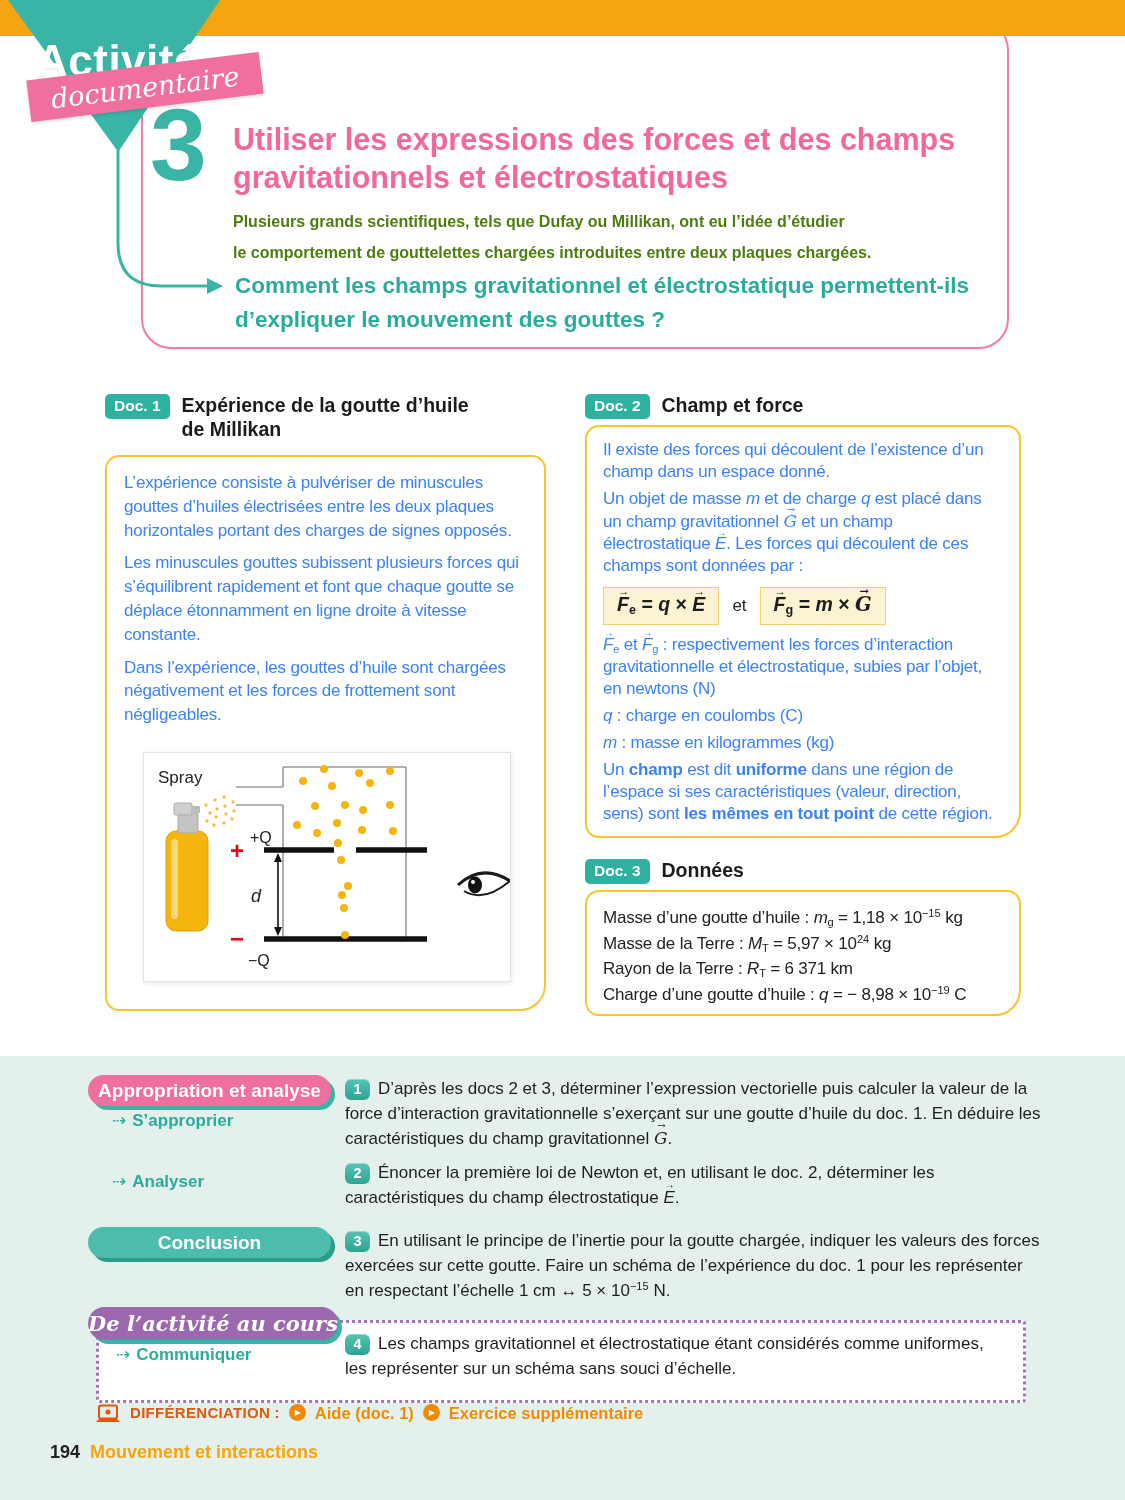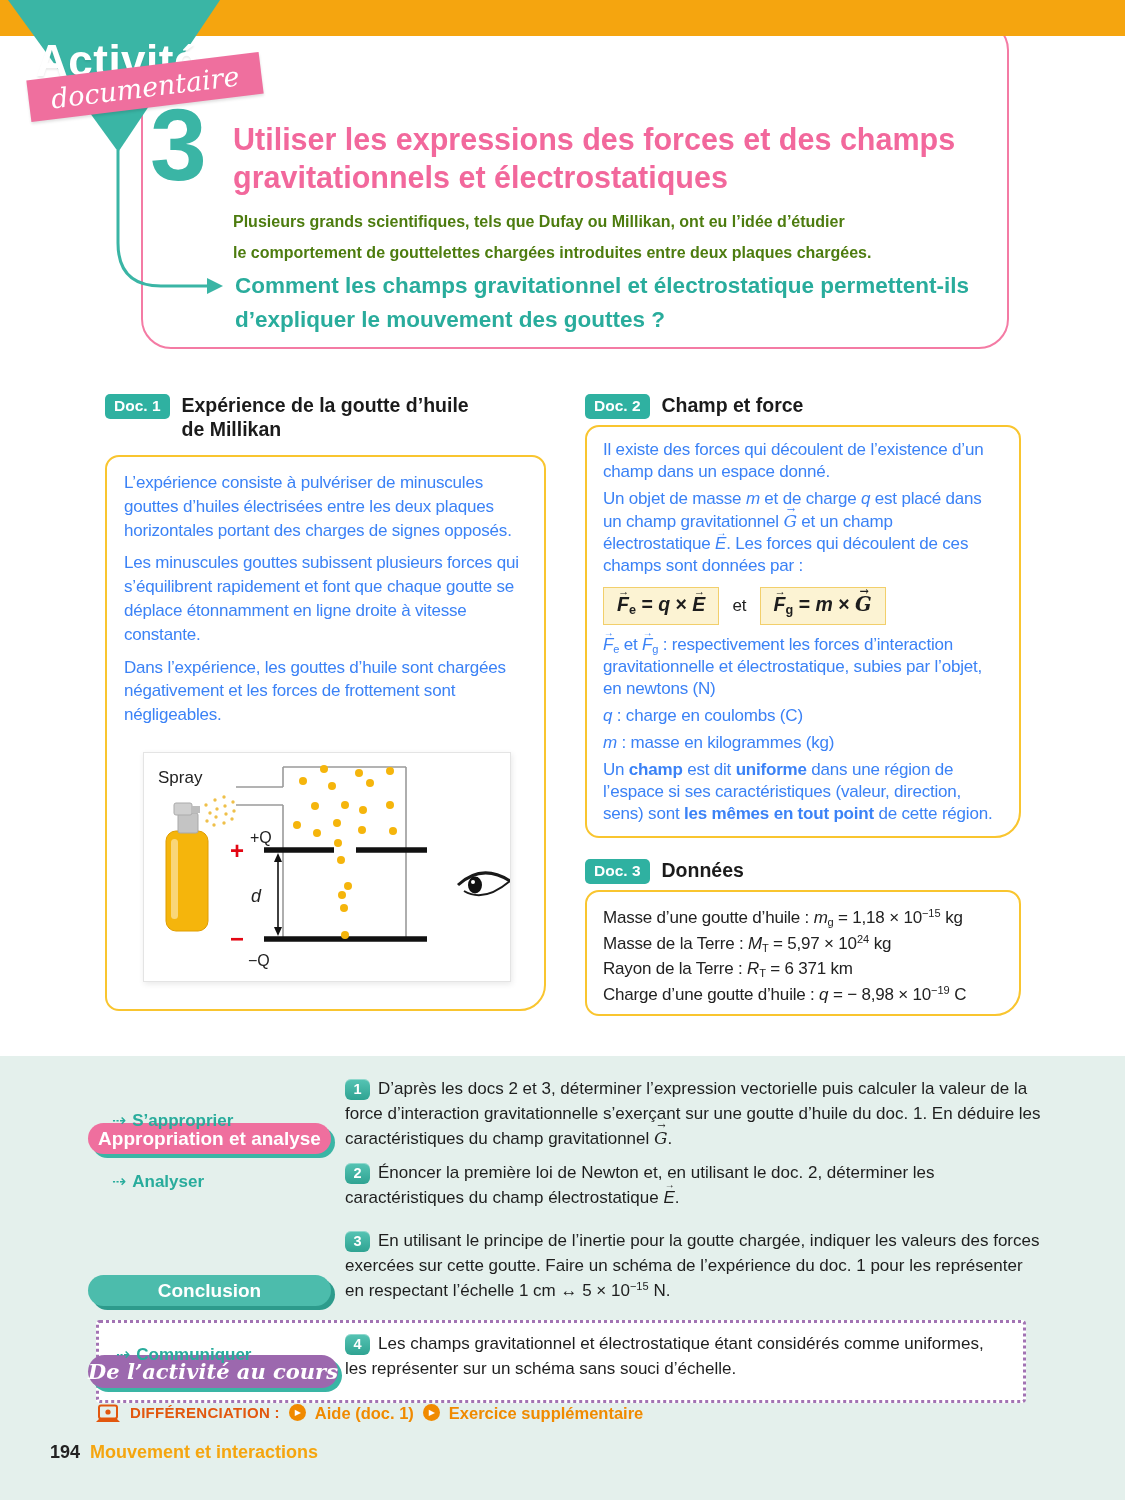--- a/index.html
+++ b/index.html
@@ -59,21 +59,21 @@
               font-size:.58em;font-style:normal;line-height:1;}
   .g{font-family:"DejaVu Serif",serif;}
 
   
   .figure{left:143px;top:752px;width:366px;height:228px;background:#fff;
           border:1px solid #e4e4e4;box-shadow:1px 2px 6px rgba(0,0,0,.09);}
 
   
   .mint{left:0;top:1056px;width:1125px;height:444px;background:#E4F0EC;}
   .pill{left:88px;width:243px;height:31px;border-radius:17px;display:flex;align-items:center;
-        justify-content:center;color:#fff;font-weight:bold;font-size:19px;z-index:3;margin-top:48px;}
+        justify-content:center;color:#fff;font-weight:bold;font-size:19px;z-index:3;}
   .pill-pink{top:1075px;background:#EF6F9E;box-shadow:4px 4px 0 #3AB5A5;}
   .pill-teal{top:1227px;background:#4CBCAC;box-shadow:4px 4px 0 #2D9B8C;}
   .pill-purple{top:1307px;width:250px;height:33px;background:#9C68AE;box-shadow:4px 4px 0 #3AB5A5;
                border-radius:18px;}
   .pill-purple span{font-family:"DejaVu Serif",serif;font-style:italic;font-size:21px;text-align:right;}
   .skill{color:#29AC9C;font-size:17px;font-weight:bold;z-index:3;}
   .skill .arr{margin-right:6px;font-weight:normal;}
   .sk1{left:112px;top:1110px;} .sk2{left:112px;top:1171px;} .sk3{left:116px;top:1344px;}
 
   .q{left:345px;width:697px;font-size:17px;line-height:1.45;color:#1e1e1e;z-index:3;}

